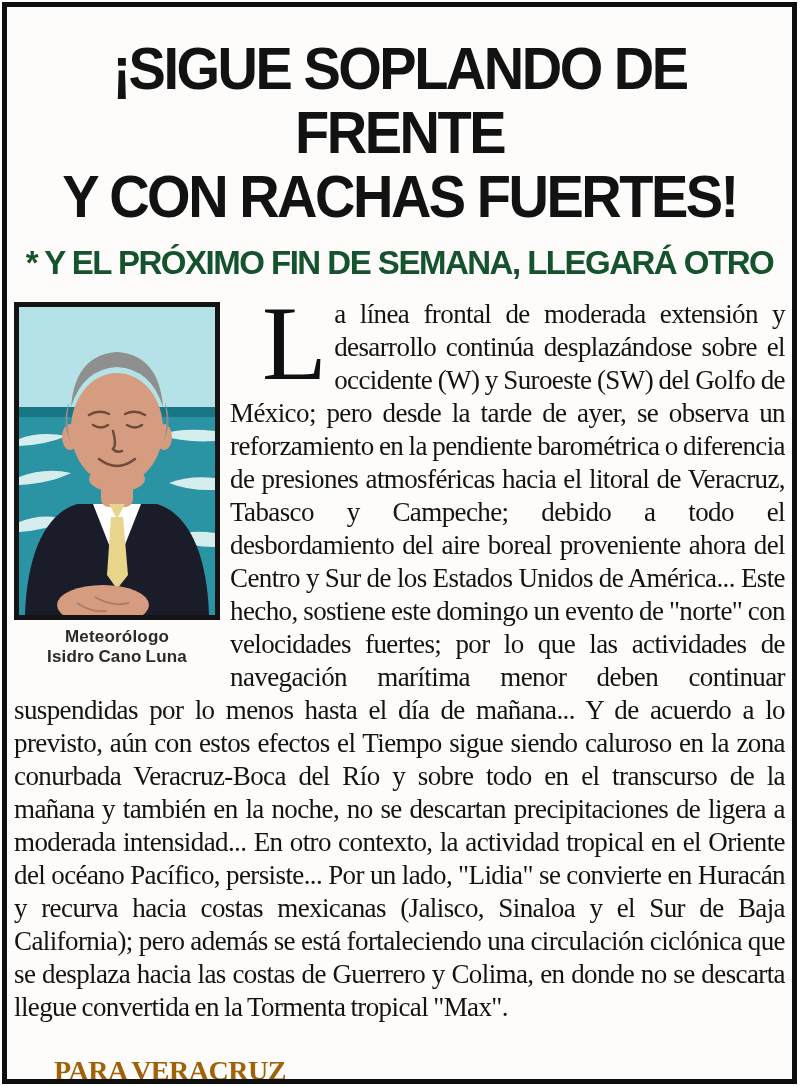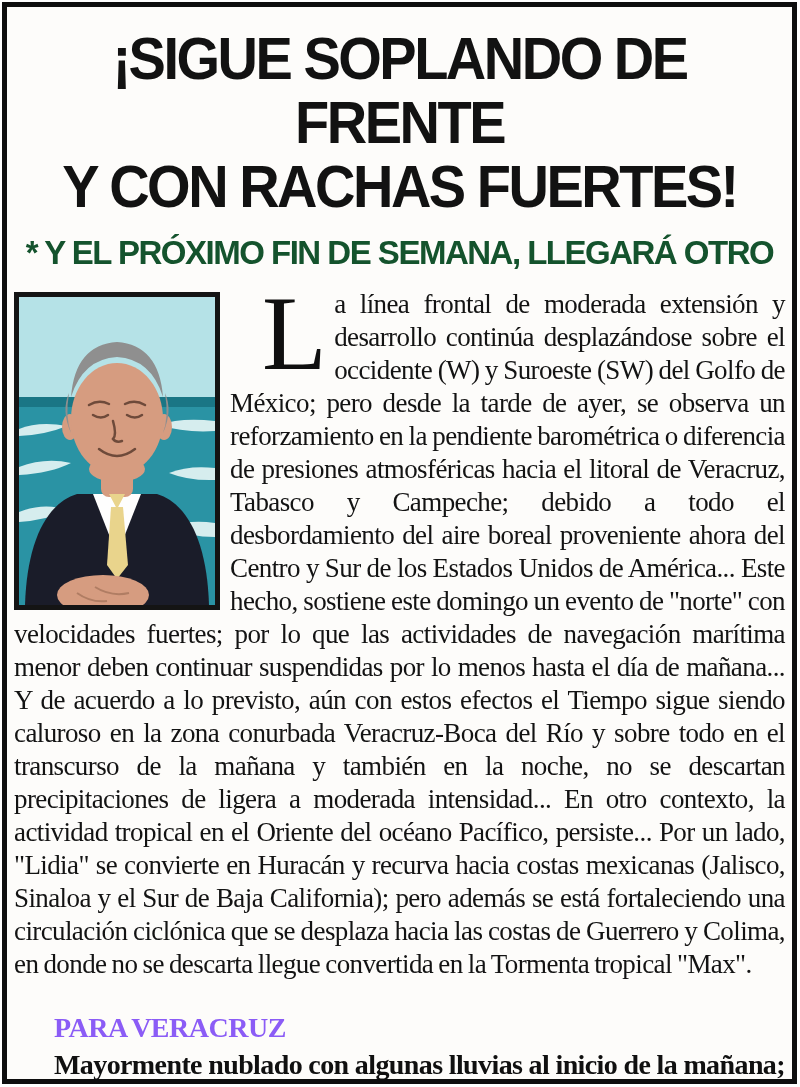--- a/index.html
+++ b/index.html
@@ -13,21 +13,21 @@
     position: relative;
     font-family: "Liberation Serif", serif;
     color: #101010;
     overflow: hidden;
   }
   .frame {
     position: absolute;
     top: 2px; left: 2px; right: 3px; bottom: 3px;
     border: 5px solid #0e0e0e;
     background: #fdfcfa;
-    padding: 0 7px;
+    padding: 10px 7px;
     box-sizing: border-box;
     overflow: hidden;
   }
   
   .masthead {
     text-align: center;
   }
   .headline {
     margin: 20px 0 0 0;
     font-family: "Liberation Sans", sans-serif;
@@ -94,21 +94,21 @@
     font-weight: 400;
     color: #0f0f0f;
   }
   
   .forecast-heading {
     margin: 30px 0 2px 0;
     font-size: 28px;
     font-weight: 700;
     letter-spacing: -0.5px;
     padding-left: 40px;
-    color: #8b5cf6;
+    color: #a16207;
     clear: none;
   }
   .forecast-body {
     margin: 2px 0 0 0;
     font-weight: 700;
     font-size: 28px;
     line-height: 37px;
     text-indent: 40px;
     text-align: justify;
     letter-spacing: -0.6px;
@@ -173,20 +173,24 @@
             <path d="M80,152 q18,14 36,0"></path>
           </g>
 
           <ellipse cx="84" cy="298" rx="46" ry="20" fill="#d69c80"></ellipse>
           <g stroke="#b07d63" stroke-width="2" fill="none">
             <path d="M58,296 q14,10 30,8"></path>
             <path d="M76,290 q16,10 34,6"></path>
           </g>
         </svg>
       </div>
+      <figcaption class="photo-caption">
+        <div>Meteorólogo</div>
+        <div>Isidro Cano Luna</div>
+      </figcaption>
     </figure>
 
     <p class="lead"><span class="dropcap">L</span><span>a línea frontal de moderada extensión y desarrollo continúa desplazándose sobre el occidente (W) y Suroeste (SW) del Golfo de México; pero desde la tarde de ayer, se observa un reforzamiento en la pendiente barométrica o diferencia de presiones atmosféricas hacia el litoral de Veracruz, Tabasco y Campeche; debido a todo el desbordamiento del aire boreal proveniente ahora del Centro y Sur de los Estados Unidos de América... Este hecho, sostiene este domingo un evento de "norte" con velocidades fuertes; por lo que las actividades de navegación marítima menor deben continuar suspendidas por lo menos hasta el día de mañana... Y de acuerdo a lo previsto, aún con estos efectos el Tiempo sigue siendo caluroso en la zona conurbada Veracruz-Boca del Río y sobre todo en el transcurso de la mañana y también en la noche, no se descartan precipitaciones de ligera a moderada intensidad... En otro contexto, la actividad tropical en el Oriente del océano Pacífico, persiste... Por un lado, "Lidia" se convierte en Huracán y recurva hacia costas mexicanas (Jalisco, Sinaloa y el Sur de Baja California); pero además se está fortaleciendo una circulación ciclónica que se desplaza hacia las costas de Guerrero y Colima, en donde no se descarta llegue convertida en la Tormenta tropical "Max".</span></p>
 
     <h3 class="forecast-heading">PARA VERACRUZ</h3>
 
     <p class="forecast-body">Mayormente nublado con algunas lluvias al inicio de la mañana; pero sobre todo las precipitaciones serán esta noche y durante la madrugada y al amanecer del lunes 9...  Al mediodía y tarde con ambiente caluroso... Viento del Norte de 40 a 50 kilómetros por hora, como velocidades sostenidas y rachas de 60 a 70 kilómetros por hora, principalmente en la tarde... Temperatura máxima de 30 grados y sensación térmica de 32 grados.</p>
 
   </section>
 

